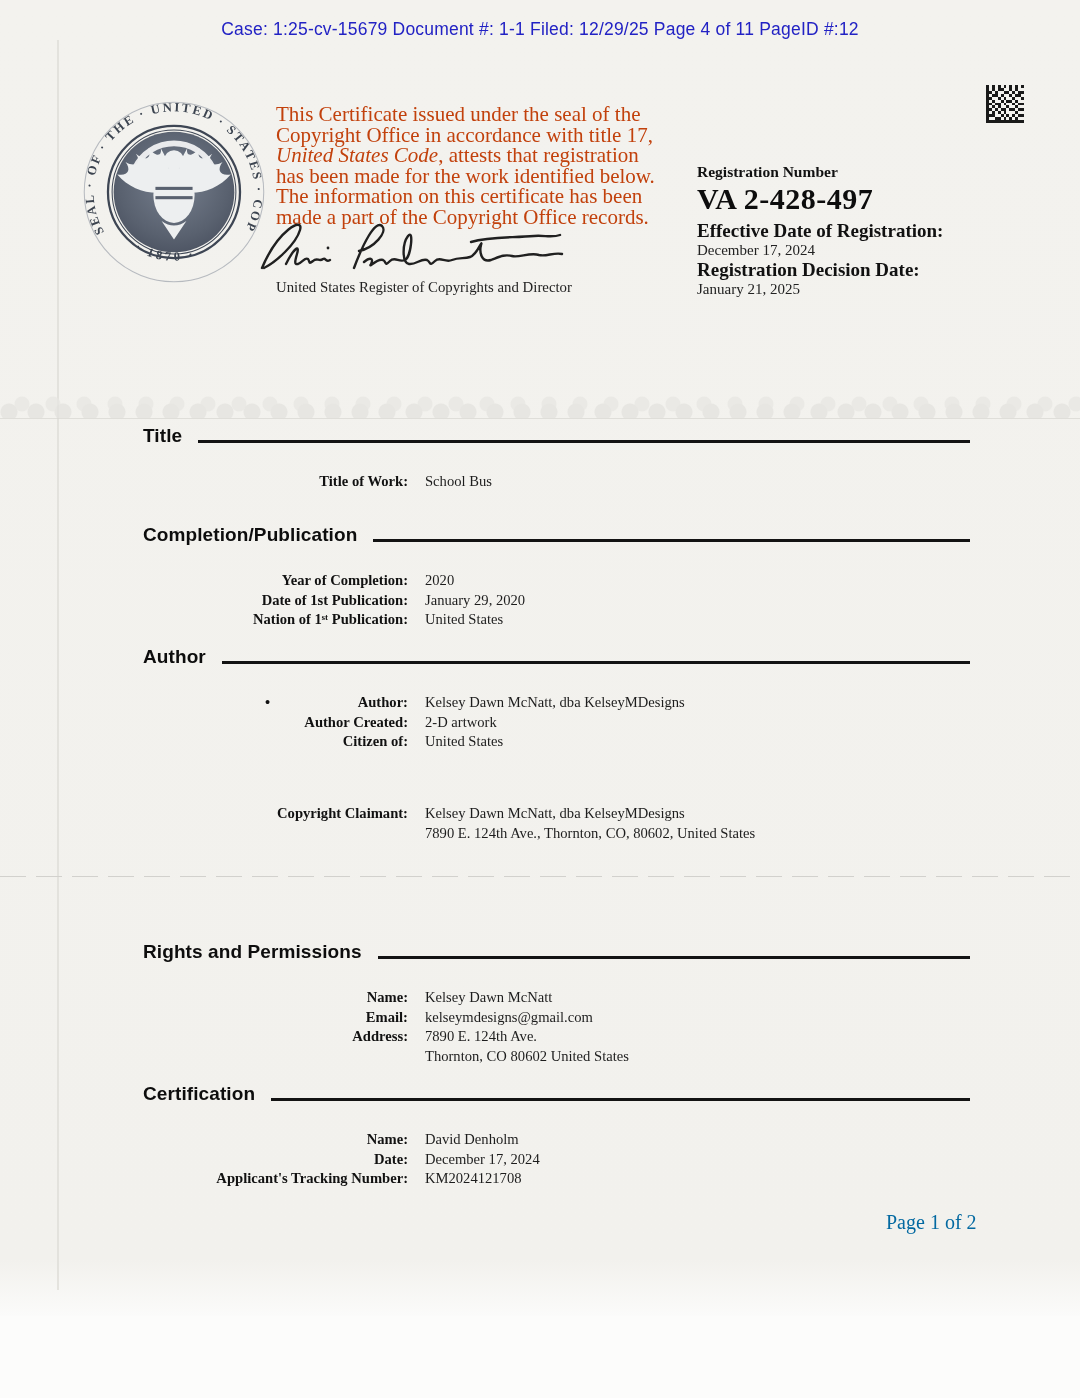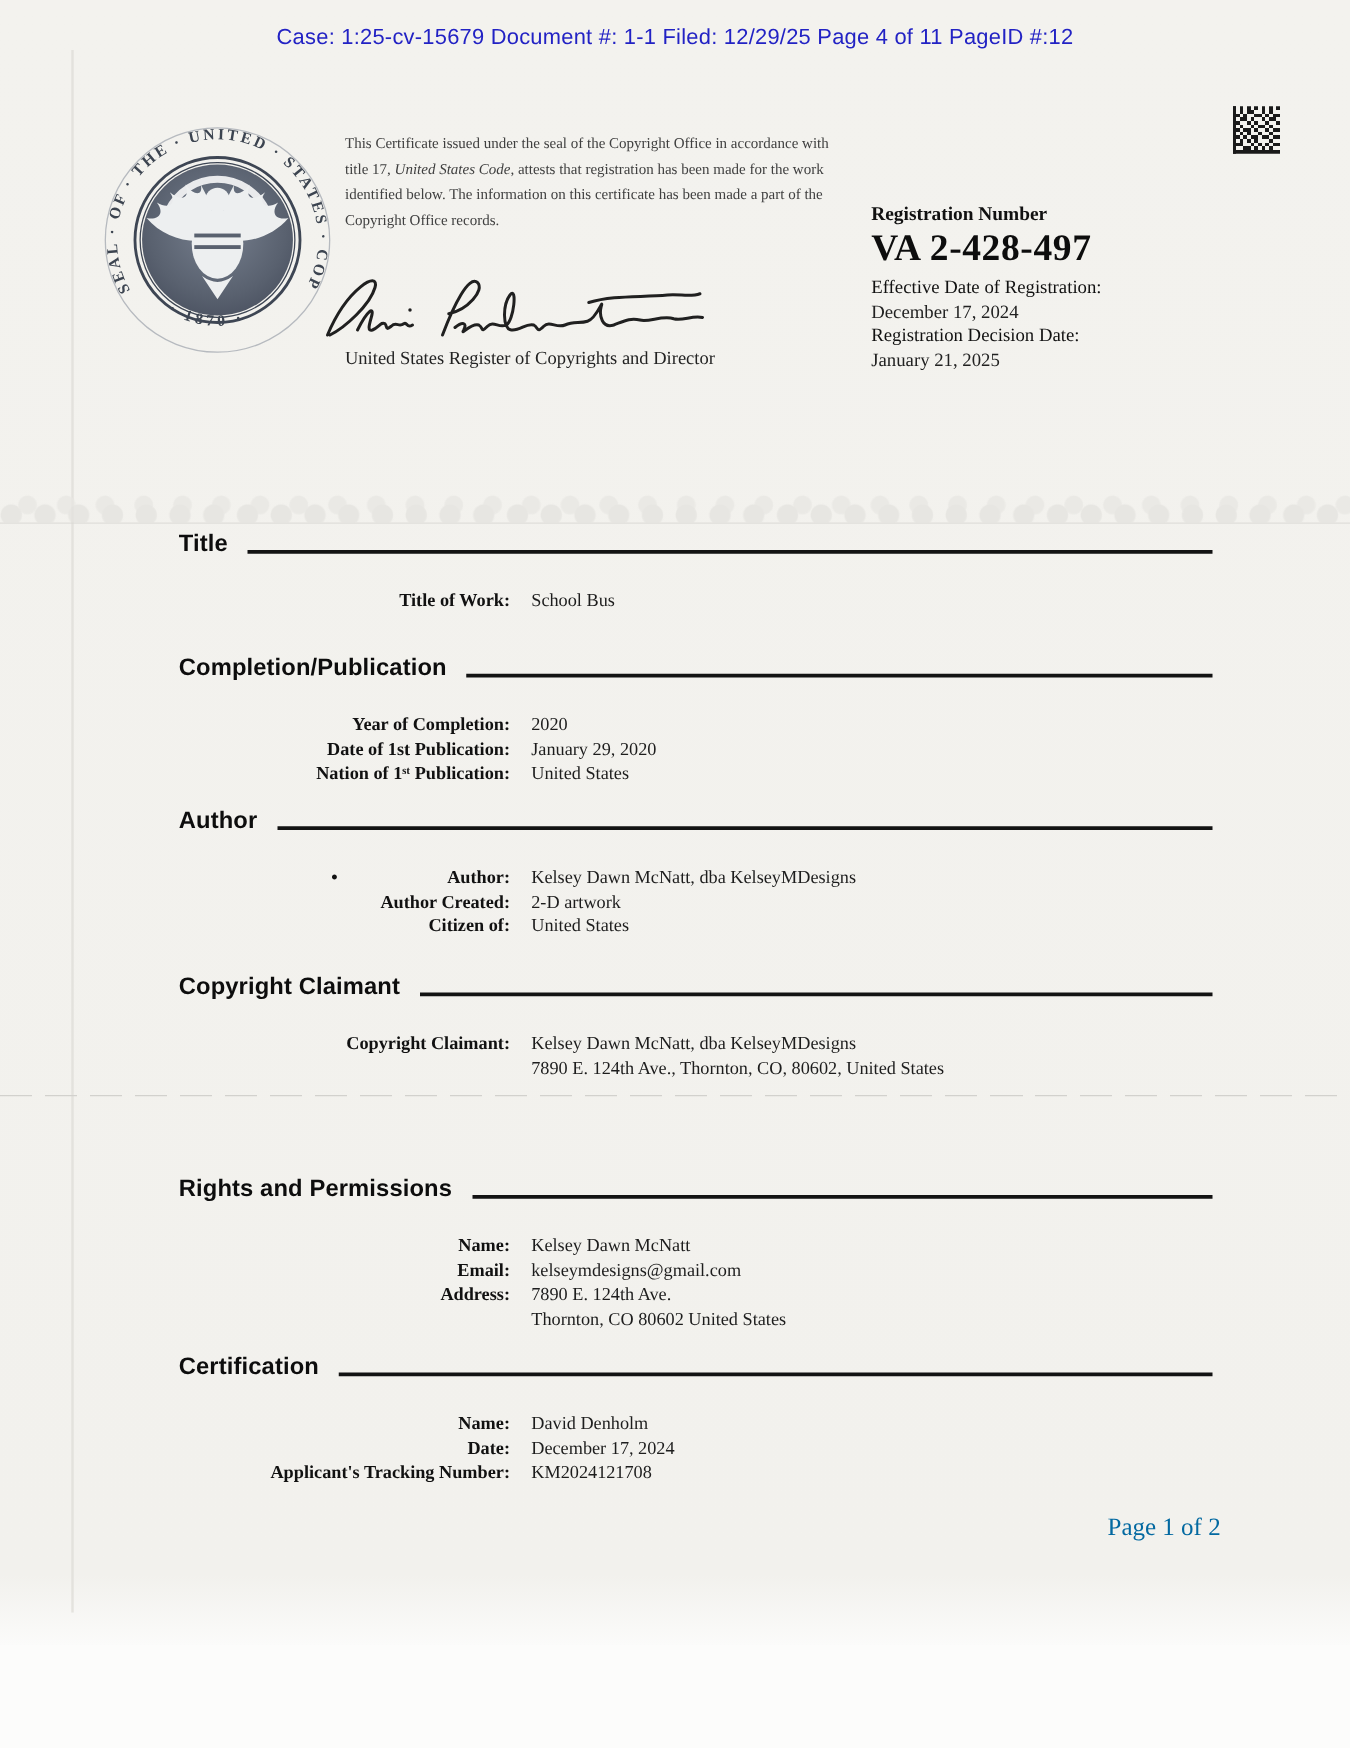--- a/index.html
+++ b/index.html
@@ -22,31 +22,31 @@
     font-family:"Liberation Sans", sans-serif; font-size:17.5px; font-weight:500;
     color:#2222c4; letter-spacing:.2px;
   }
   .doc-title {
     position:absolute; left:97px; top:50px;
     font-size:27px; font-weight:500; color:#2c2c2c; letter-spacing:.2px;
   }
   .seal { position:absolute; left:76px; top:94px; width:196px; height:196px; }
   .statement {
     position:absolute; left:276px; top:104px; width:396px;
-    font-size:12px; line-height:20.6px; color:#404040;
+    font-size:21px; line-height:20.6px; color:#c2410c;
   }
   .signature { position:absolute; left:256px; top:214px; width:345px; height:64px; }
   .sig-title {
     position:absolute; left:276px; top:279px;
     font-size:14.8px; color:#232323;
   }
   .regblock { position:absolute; left:697px; top:163px; width:310px; }
   .regblock .rn-label { font-size:15.5px; font-weight:bold; color:#111; }
   .regblock .rn-number { font-size:30px; font-weight:bold; color:#0d0d0d; letter-spacing:.5px; margin:1px 0 5px; }
-  .regblock .r-label { font-size:15px; font-weight:normal; color:#111; line-height:19.5px; }
+  .regblock .r-label { font-size:19px; font-weight:bold; color:#111; line-height:19.5px; }
   .regblock .r-value { font-size:15px; color:#222; line-height:19.5px; }
   .barcode { position:absolute; left:986px; top:85px; width:38px; height:38px; }
   .scan-band {
     position:absolute; left:0; top:392px; width:1080px; height:27px; opacity:.75;
     background-image:
       radial-gradient(circle at 9px 20px, #e4e3df 8px, rgba(228,227,223,0) 9px),
       radial-gradient(circle at 22px 12px, #e8e7e3 7px, rgba(232,231,227,0) 8px);
     background-size:27px 27px, 31px 27px;
     border-bottom:1px solid #d9d8d3;
   }
@@ -254,24 +254,20 @@
         <div class="val">2-D artwork</div>
       </div>
       <div class="row">
         <div class="lbl">Citizen of:</div>
         <div class="val">United States</div>
       </div>
     </div>
   </section>
 
   <section class="sec" style="top:779px">
-    <div class="sec-head">
-        <h2>Copyright Claimant</h2>
-        <div class="rule"></div>
-      </div>
     <div class="rows">
       <div class="row">
         <div class="lbl">Copyright Claimant:</div>
         <div class="val">Kelsey Dawn McNatt, dba KelseyMDesigns
 7890 E. 124th Ave., Thornton, CO, 80602, United States</div>
       </div>
     </div>
   </section>
 
   <section class="sec" style="top:941px">

